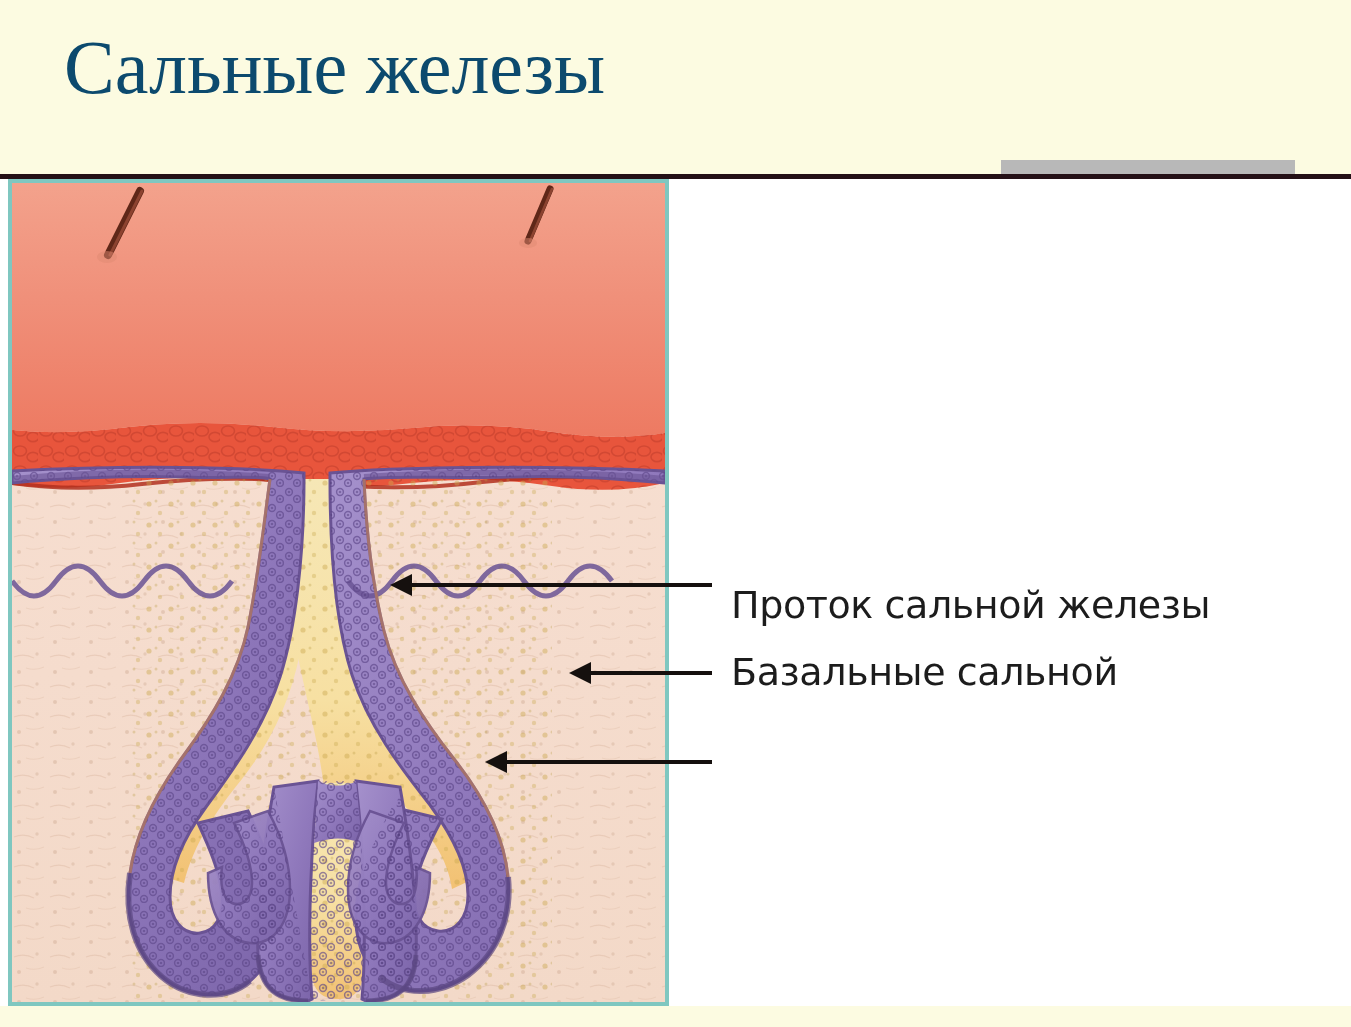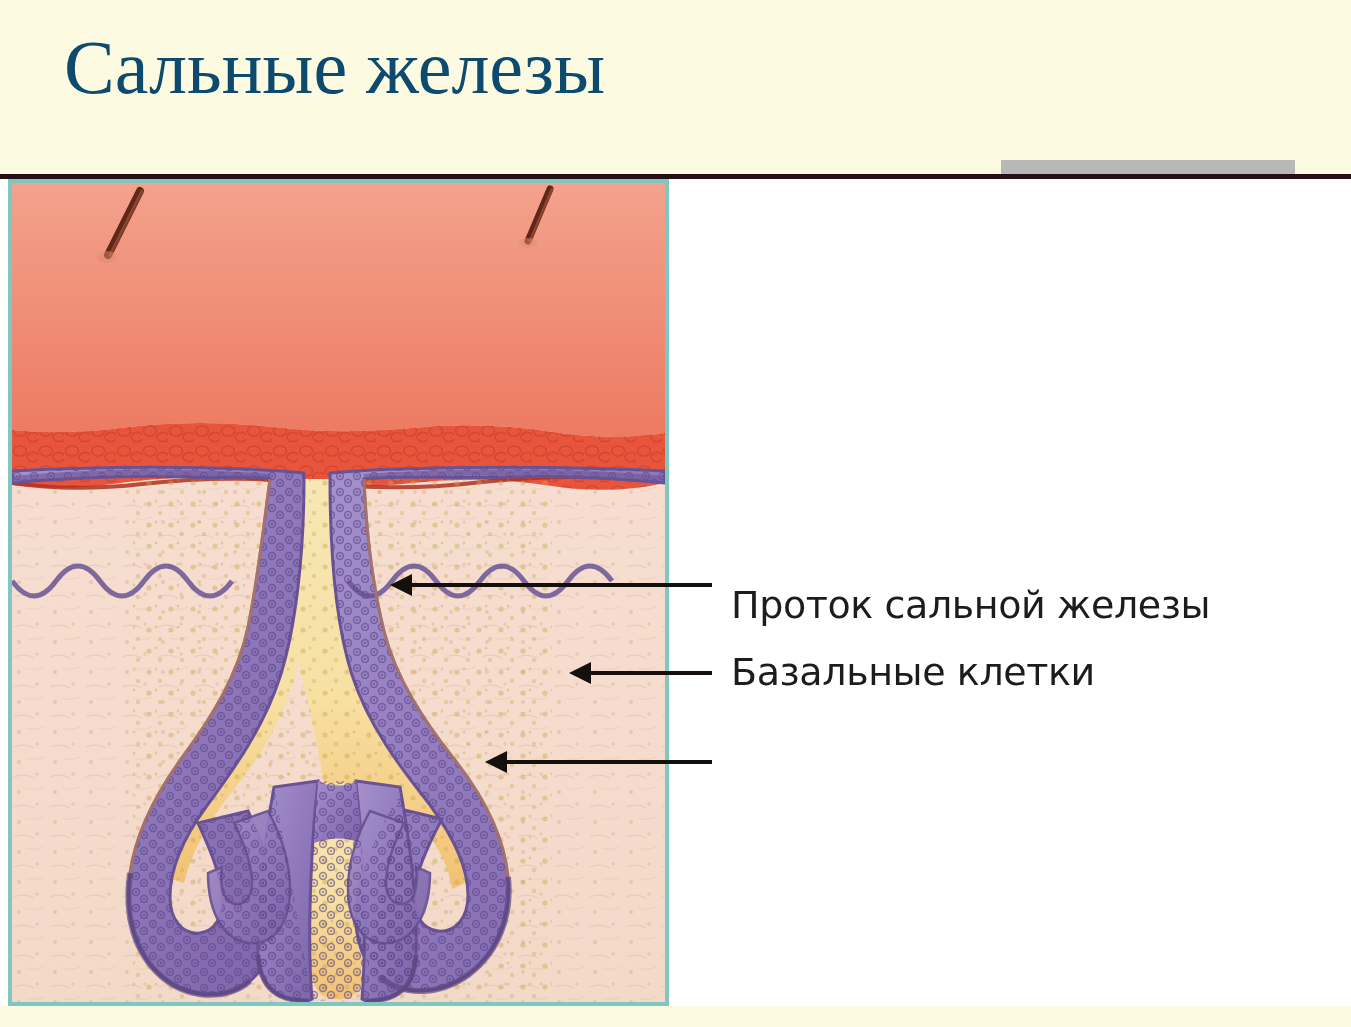--- a/index.html
+++ b/index.html
@@ -342,19 +342,19 @@
       </g>
     </svg>
   </div>
 
   <div class="leader-head" style="left:390px; top:574px;"></div>
   <div class="leader-line" style="left:410px; top:583px; width:302px;"></div>
   <div class="callout-label" style="left:731px; top:563px;margin-top:20px;">Проток сальной железы</div>
 
   <div class="leader-head" style="left:569px; top:662px;"></div>
   <div class="leader-line" style="left:589px; top:671px; width:123px;"></div>
-  <div class="callout-label" style="left:731px; top:650px;">Базальные клетки</div>
+  <div class="callout-label" style="left:731px; top:650px;">Базальные сальной</div>
 
   <div class="leader-head" style="left:485px; top:751px;"></div>
   <div class="leader-line" style="left:505px; top:760px; width:207px;"></div>
 
   <div class="footer-band"></div>
 </div>
 
 </body></html>

